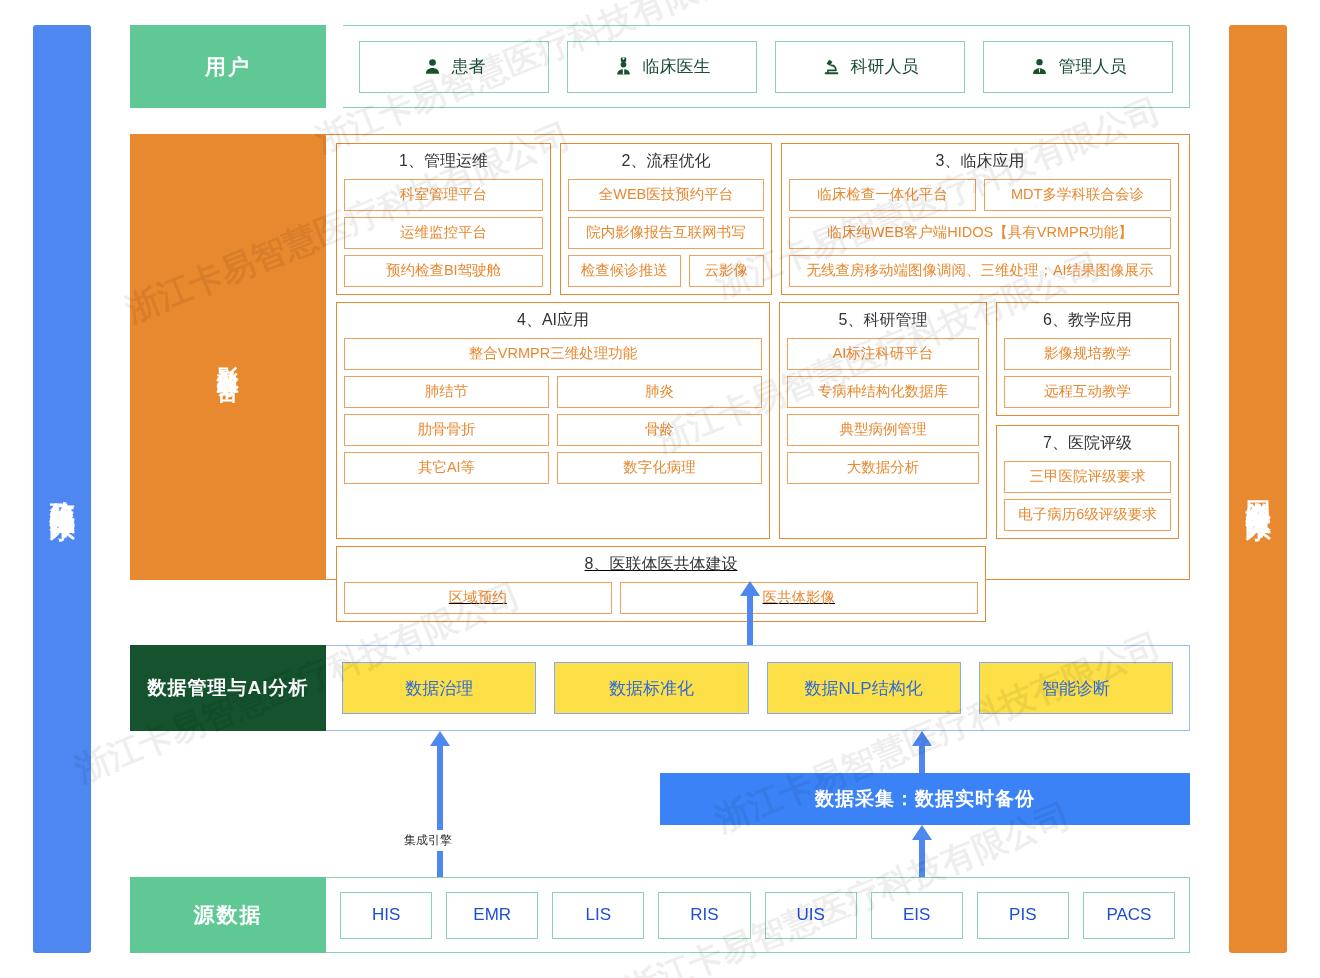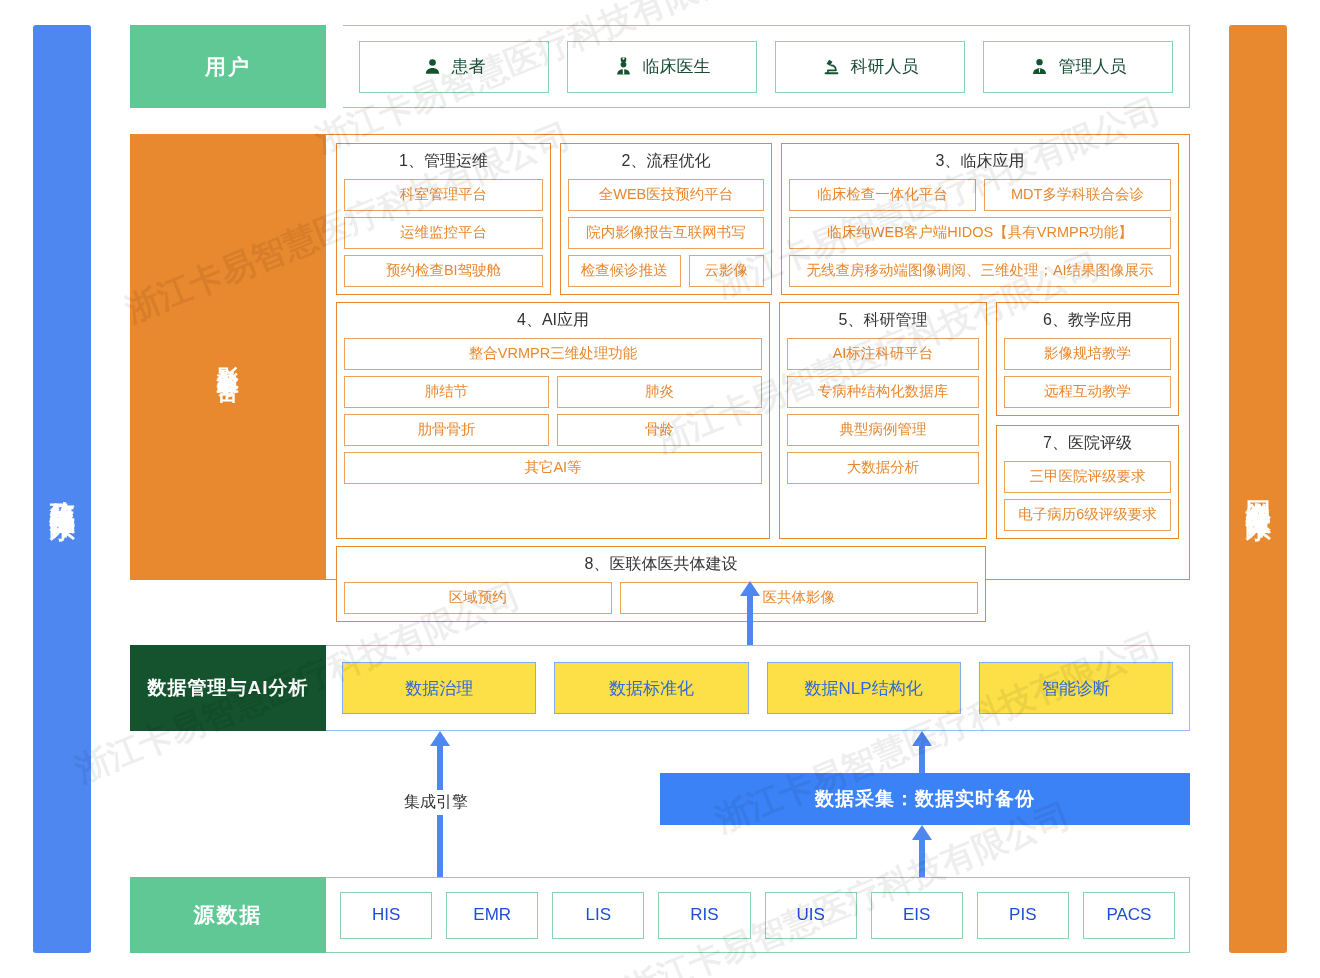--- a/index.html
+++ b/index.html
@@ -131,22 +131,22 @@
 
   
   .arrow{ position:absolute; z-index:4; }
   .arrow .shaft{ position:absolute; left:50%; transform:translateX(-50%); width:6px; background:#4E87F0; }
   .arrow .head{
     position:absolute; left:50%; transform:translateX(-50%); top:0;
     width:0;height:0;border-left:10px solid transparent;border-right:10px solid transparent;
     border-bottom:15px solid #4E87F0;
   }
   .arrow-label{
-    position:absolute; font-size:16px; color:#333; z-index:4;
-    background:#fff; padding:2px 6px; white-space:nowrap;
+    position:absolute; font-size:12px; color:#333; z-index:4;
+    background:#fff; padding:2px 6px; white-space:nowrap;margin-top:40px;
   }
 </style>
 </head>
 <body>
 
 <div class="wm-layer">
   <div class="wm" style="left:110px;  top:200px;">浙江卡易智慧医疗科技有限公司</div>
   <div class="wm" style="left:700px;  top:175px;">浙江卡易智慧医疗科技有限公司</div>
   <div class="wm" style="left:640px;  top:330px;">浙江卡易智慧医疗科技有限公司</div>
   <div class="wm" style="left:60px;   top:660px;">浙江卡易智慧医疗科技有限公司</div>
@@ -281,20 +281,21 @@
           <div class="grp-row">
             <div class="tile">肺结节</div>
             <div class="tile">肺炎</div>
           </div>
           <div class="grp-row">
             <div class="tile">肋骨骨折</div>
             <div class="tile">骨龄</div>
           </div>
           <div class="grp-row">
             <div class="tile">其它AI等</div>
+            <div class="tile">数字化病理</div>
           </div>
         </div>
 
         <div class="grp" style="flex:0 0 208px;">
           <div class="grp-title">5、科研管理</div>
           <div class="grp-row">
             <div class="tile">AI标注科研平台</div>
           </div>
           <div class="grp-row">
             <div class="tile">专病种结构化数据库</div>
@@ -324,21 +325,21 @@
             </div>
             <div class="grp-row">
               <div class="tile">电子病历6级评级要求</div>
             </div>
           </div>
         </div>
 
       </div>
 
       <div class="mid-row">
-        <div class="grp" style="flex:0 0 650px;">
+        <div class="grp" style="flex:0 0 650px;text-decoration:underline;">
           <div class="grp-title">8、医联体医共体建设</div>
           <div class="grp-row">
             <div class="tile">区域预约</div>
             <div class="tile" style="flex:1.35">医共体影像</div>
           </div>
         </div>
         <div style="flex:1;"></div>
       </div>
 
     </div>

